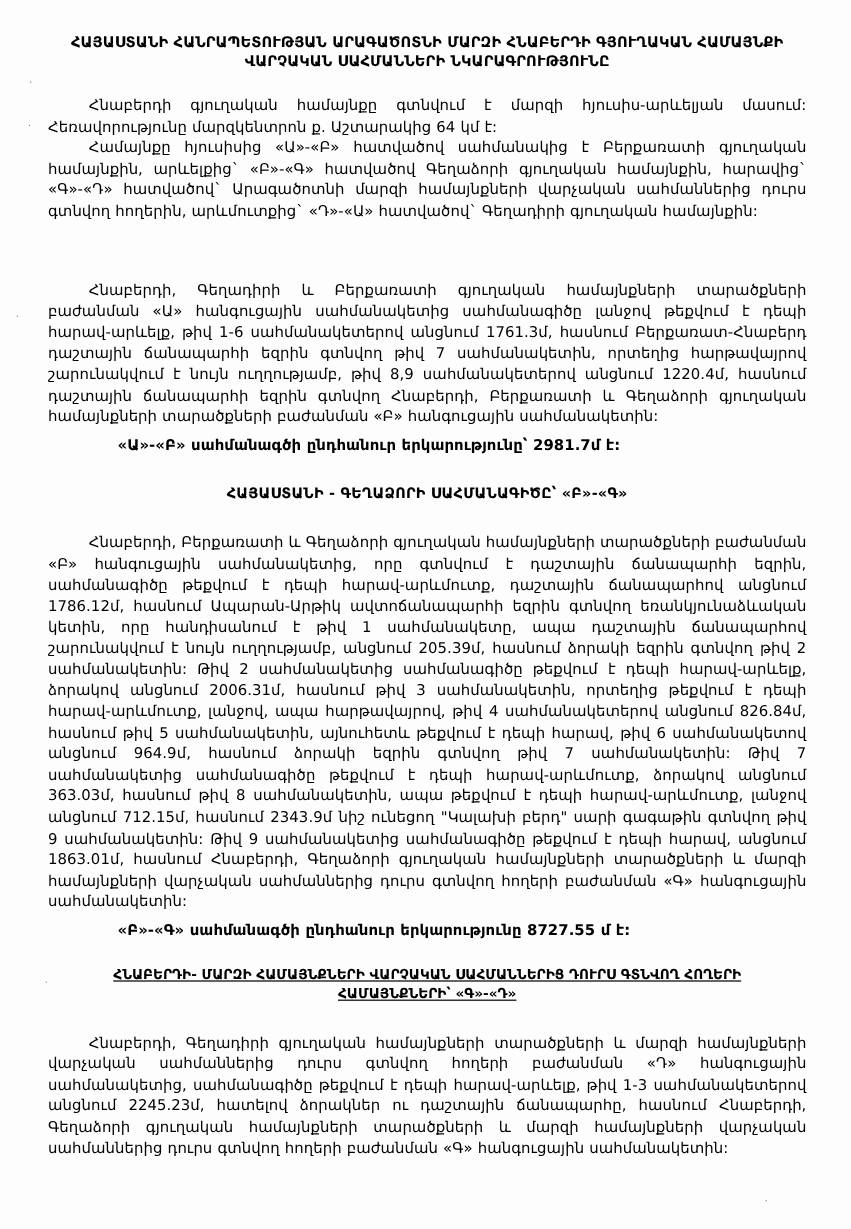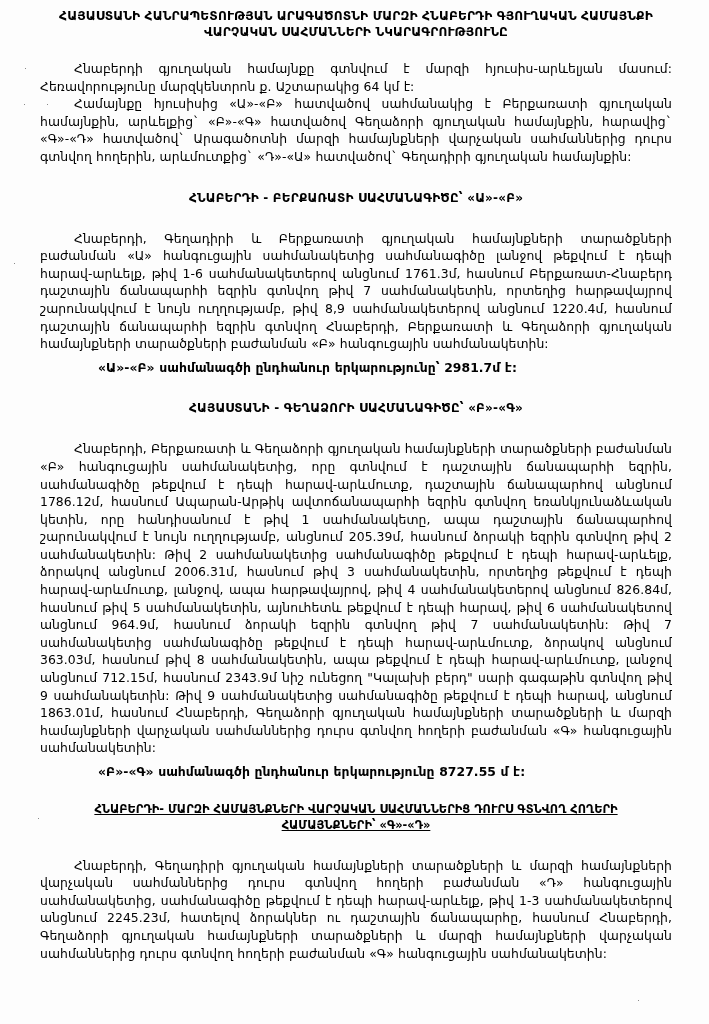--- a/index.html
+++ b/index.html
@@ -18,21 +18,21 @@
     position: relative;
     width: 709px;
     height: 1024px;
     padding: 0;
     box-sizing: border-box;
     background: #fdfdfd;
   }
   .content {
     position: absolute;
     left: 40px;
-    top: 8px;
+    top: 27px;
     width: 632px;
   }
 
   
   .doc-title {
     text-align: center;
     font-size: 12.2px;
     line-height: 16px;
     letter-spacing: 0.1px;
     font-weight: 600;
@@ -107,21 +107,20 @@
       <div class="line2">ՎԱՐՉԱԿԱՆ  ՍԱՀՄԱՆՆԵՐԻ ՆԿԱՐԱԳՐՈՒԹՅՈՒՆԸ</div>
     </div>
 
     <div class="sp-18"></div>
 
     <p class="body indent">Հնաբերդի գյուղական համայնքը գտնվում է մարզի հյուսիս-արևելյան մասում: Հեռավորությունը մարզկենտրոն ք. Աշտարակից   64 կմ է:</p>
     <p class="body indent">Համայնքը հյուսիսից «Ա»-«Բ» հատվածով սահմանակից է Բերքառատի գյուղական համայնքին, արևելքից` «Բ»-«Գ» հատվածով Գեղաձորի գյուղական համայնքին, հարավից` «Գ»-«Դ» հատվածով` Արագածոտնի մարզի համայնքների վարչական սահմաններից դուրս գտնվող հողերին, արևմուտքից` «Դ»-«Ա» հատվածով` Գեղադիրի  գյուղական համայնքին:</p>
 
     <div class="sp-24"></div>
 
-    <div class="section-head">ՀՆԱԲԵՐԴԻ - ԲԵՐՔԱՌԱՏԻ ՍԱՀՄԱՆԱԳԻԾԸ՝  «Ա»-«Բ»</div>
 
     <div class="sp-24"></div>
 
     <p class="body indent">Հնաբերդի, Գեղադիրի և Բերքառատի   գյուղական համայնքների տարածքների բաժանման «Ա» հանգուցային սահմանակետից սահմանագիծը լանջով թեքվում է դեպի հարավ-արևելք, թիվ 1-6   սահմանակետերով անցնում 1761.3մ, հասնում Բերքառատ-Հնաբերդ դաշտային ճանապարհի եզրին գտնվող թիվ 7 սահմանակետին, որտեղից հարթավայրով շարունակվում է նույն ուղղությամբ, թիվ 8,9 սահմանակետերով անցնում 1220.4մ, հասնում դաշտային ճանապարհի եզրին գտնվող Հնաբերդի, Բերքառատի և Գեղաձորի գյուղական համայնքների տարածքների բաժանման   «Բ» հանգուցային սահմանակետին:</p>
 
     <div class="sp-6"></div>
 
     <p class="body center-line">«Ա»-«Բ» սահմանագծի ընդհանուր երկարությունը՝ 2981.7մ է:</p>
 
     <div class="sp-24"></div>

